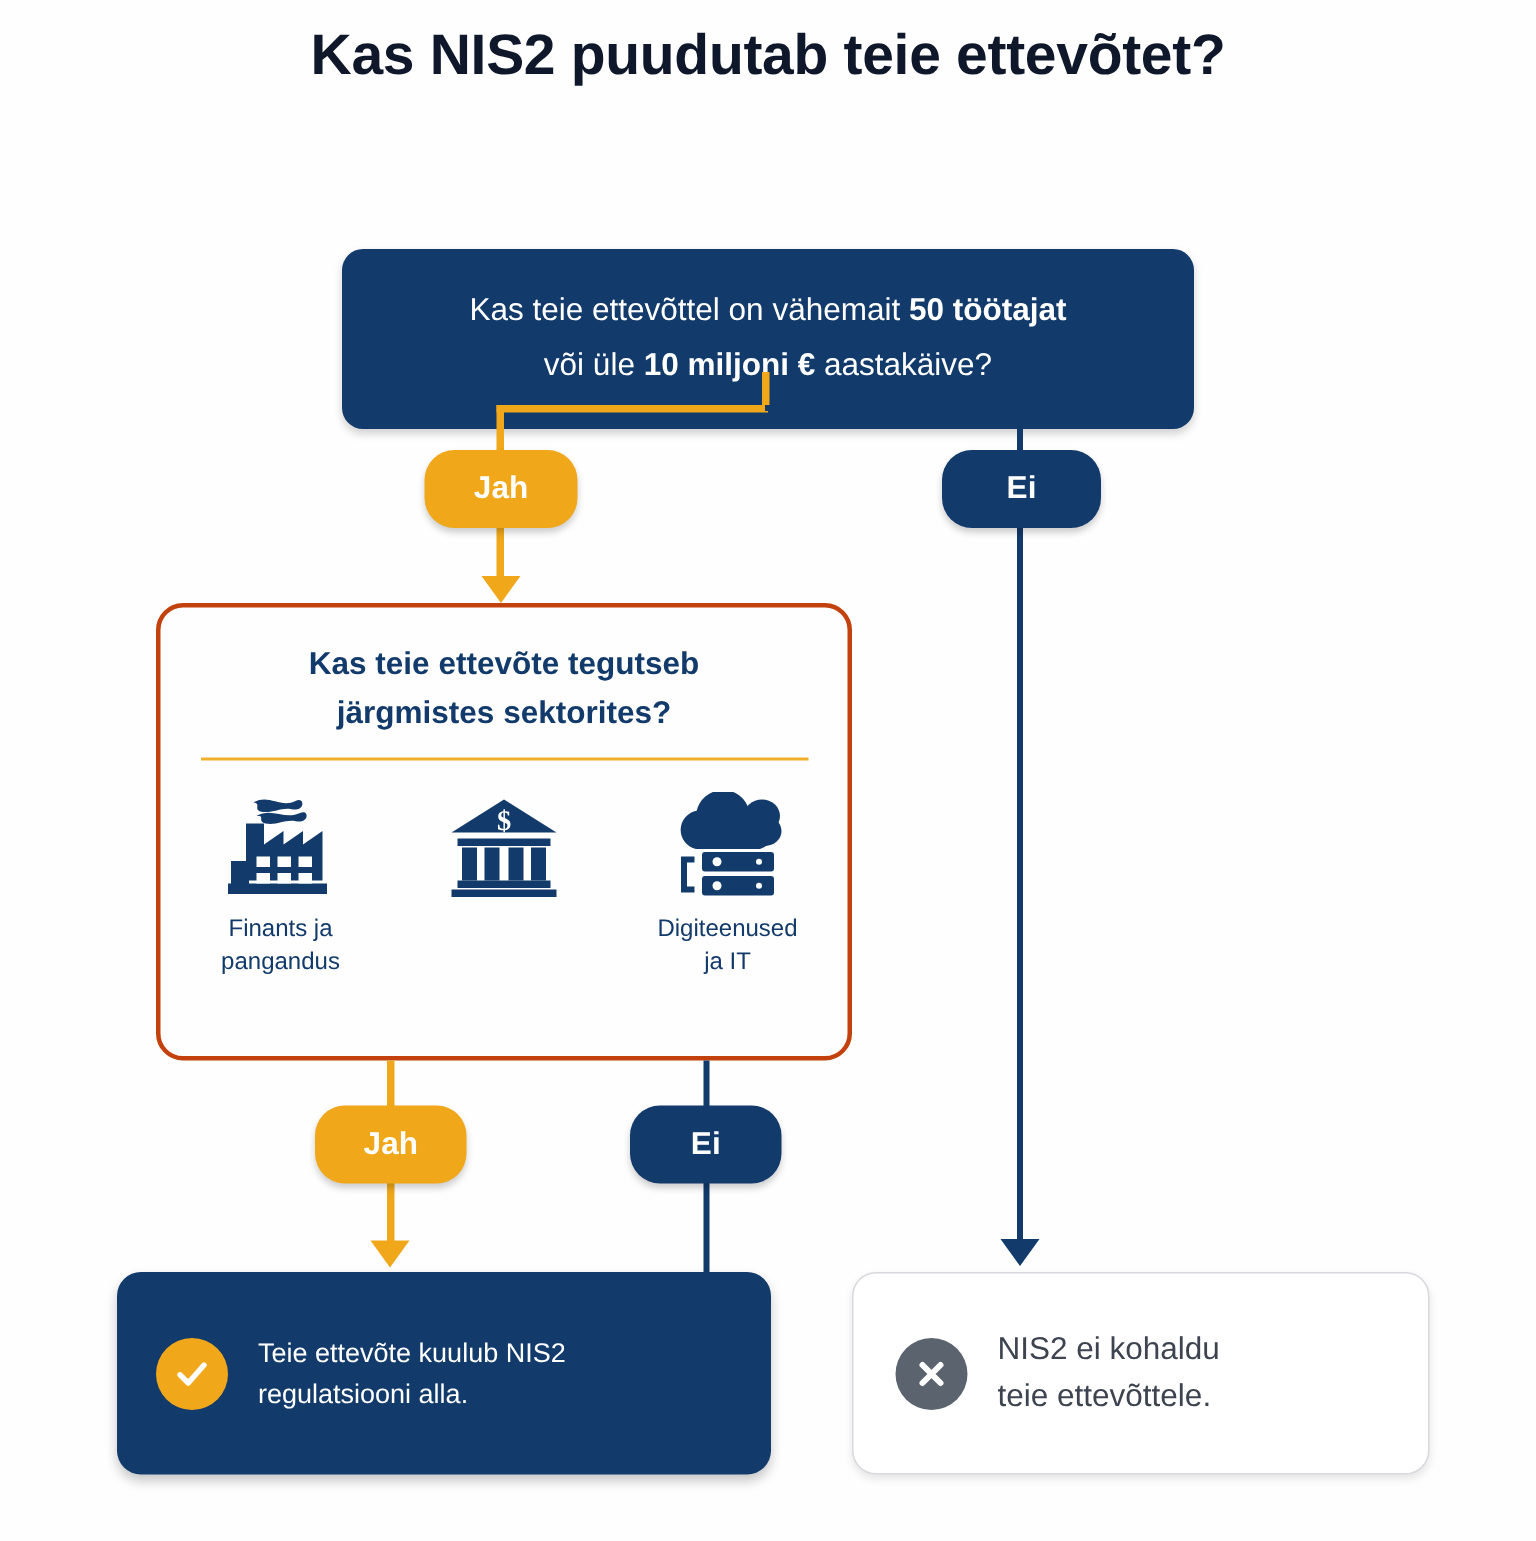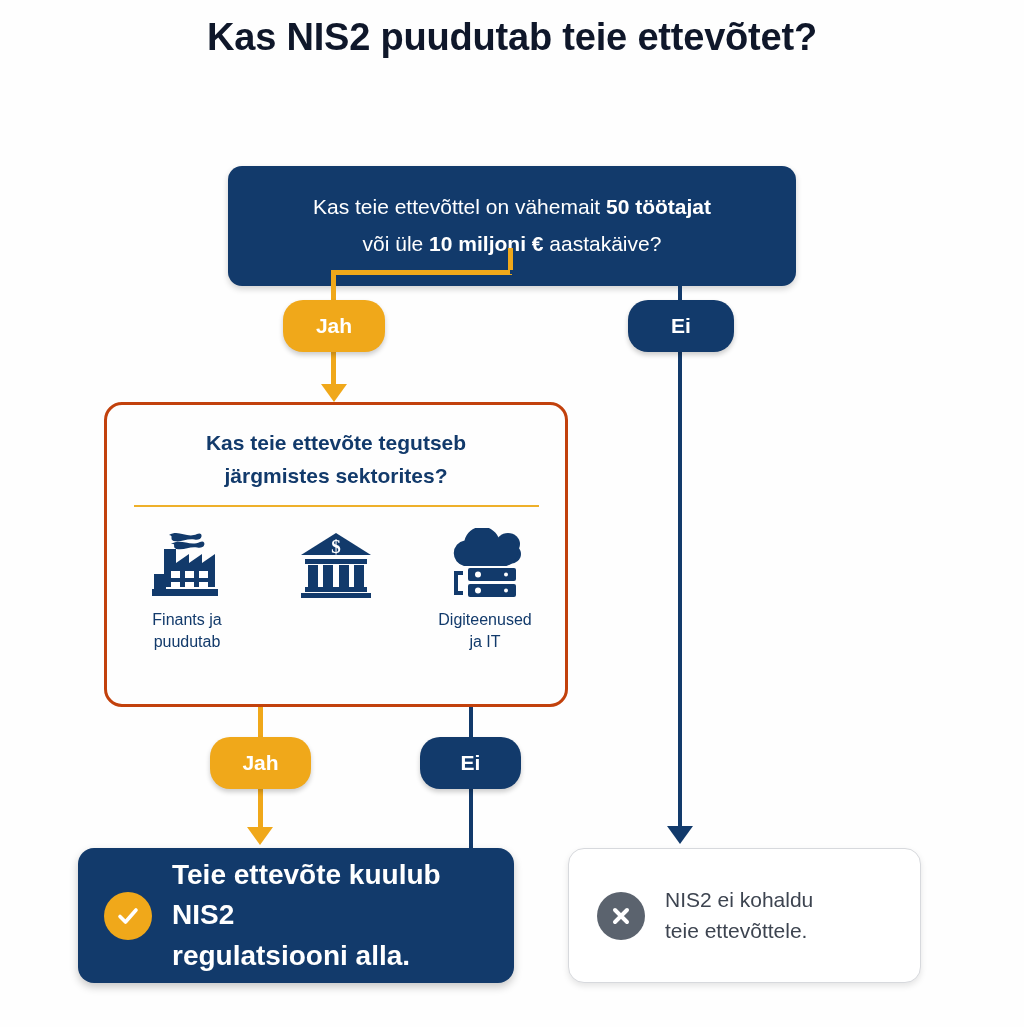--- a/index.html
+++ b/index.html
@@ -167,39 +167,39 @@
     background: #123a6b;
     box-shadow: 0 4px 8px rgba(0,0,0,0.22);
     display: flex;
     align-items: center;
     padding: 0 26px;
     box-sizing: border-box;
   }
   .outcome-yes .txt {
     margin-left: 20px;
     color: #ffffff;
-    font-size: 28px;
-    font-weight: bold;
+    font-size: 18px;
+    font-weight: normal;
     line-height: 1.45;
   }
   .check-circle {
     flex: 0 0 auto;
     width: 48px;
     height: 48px;
     border-radius: 50%;
     background: #f0a81a;
     display: flex;
     align-items: center;
     justify-content: center;
   }
 
   .outcome-no {
     left: 568px;
     top: 848px;
-    width: 353px;
+    width: 385px;
     height: 135px;
     border-radius: 16px;
     background: #ffffff;
     border: 1px solid #d7d9dd;
     box-shadow: 0 3px 6px rgba(0,0,0,0.10);
     display: flex;
     align-items: center;
     padding: 0 28px;
     box-sizing: border-box;
   }
@@ -277,21 +277,21 @@
               <rect x="36" y="42" width="9" height="7"></rect>
               <rect x="50" y="42" width="9" height="7"></rect>
               <rect x="22" y="53" width="9" height="7"></rect>
               <rect x="36" y="53" width="9" height="7"></rect>
               <rect x="50" y="53" width="9" height="7"></rect>
             </g>
           </svg>
         </div>
         <div class="sector-label">
           <span>Finants ja</span><br>
-          <span>puudutab</span>
+          <span>pangandus</span>
         </div>
       </div>
 
       <div class="sector-item">
         <div class="sector-icon">
           <svg width="74" height="70" viewBox="0 0 74 70" aria-hidden="true">
             <g fill="#123a6b">
               <path d="M37 4 L72 26 H2 Z"></path>
               <rect x="6" y="30" width="62" height="5"></rect>
               <rect x="9" y="36" width="10" height="22"></rect>

